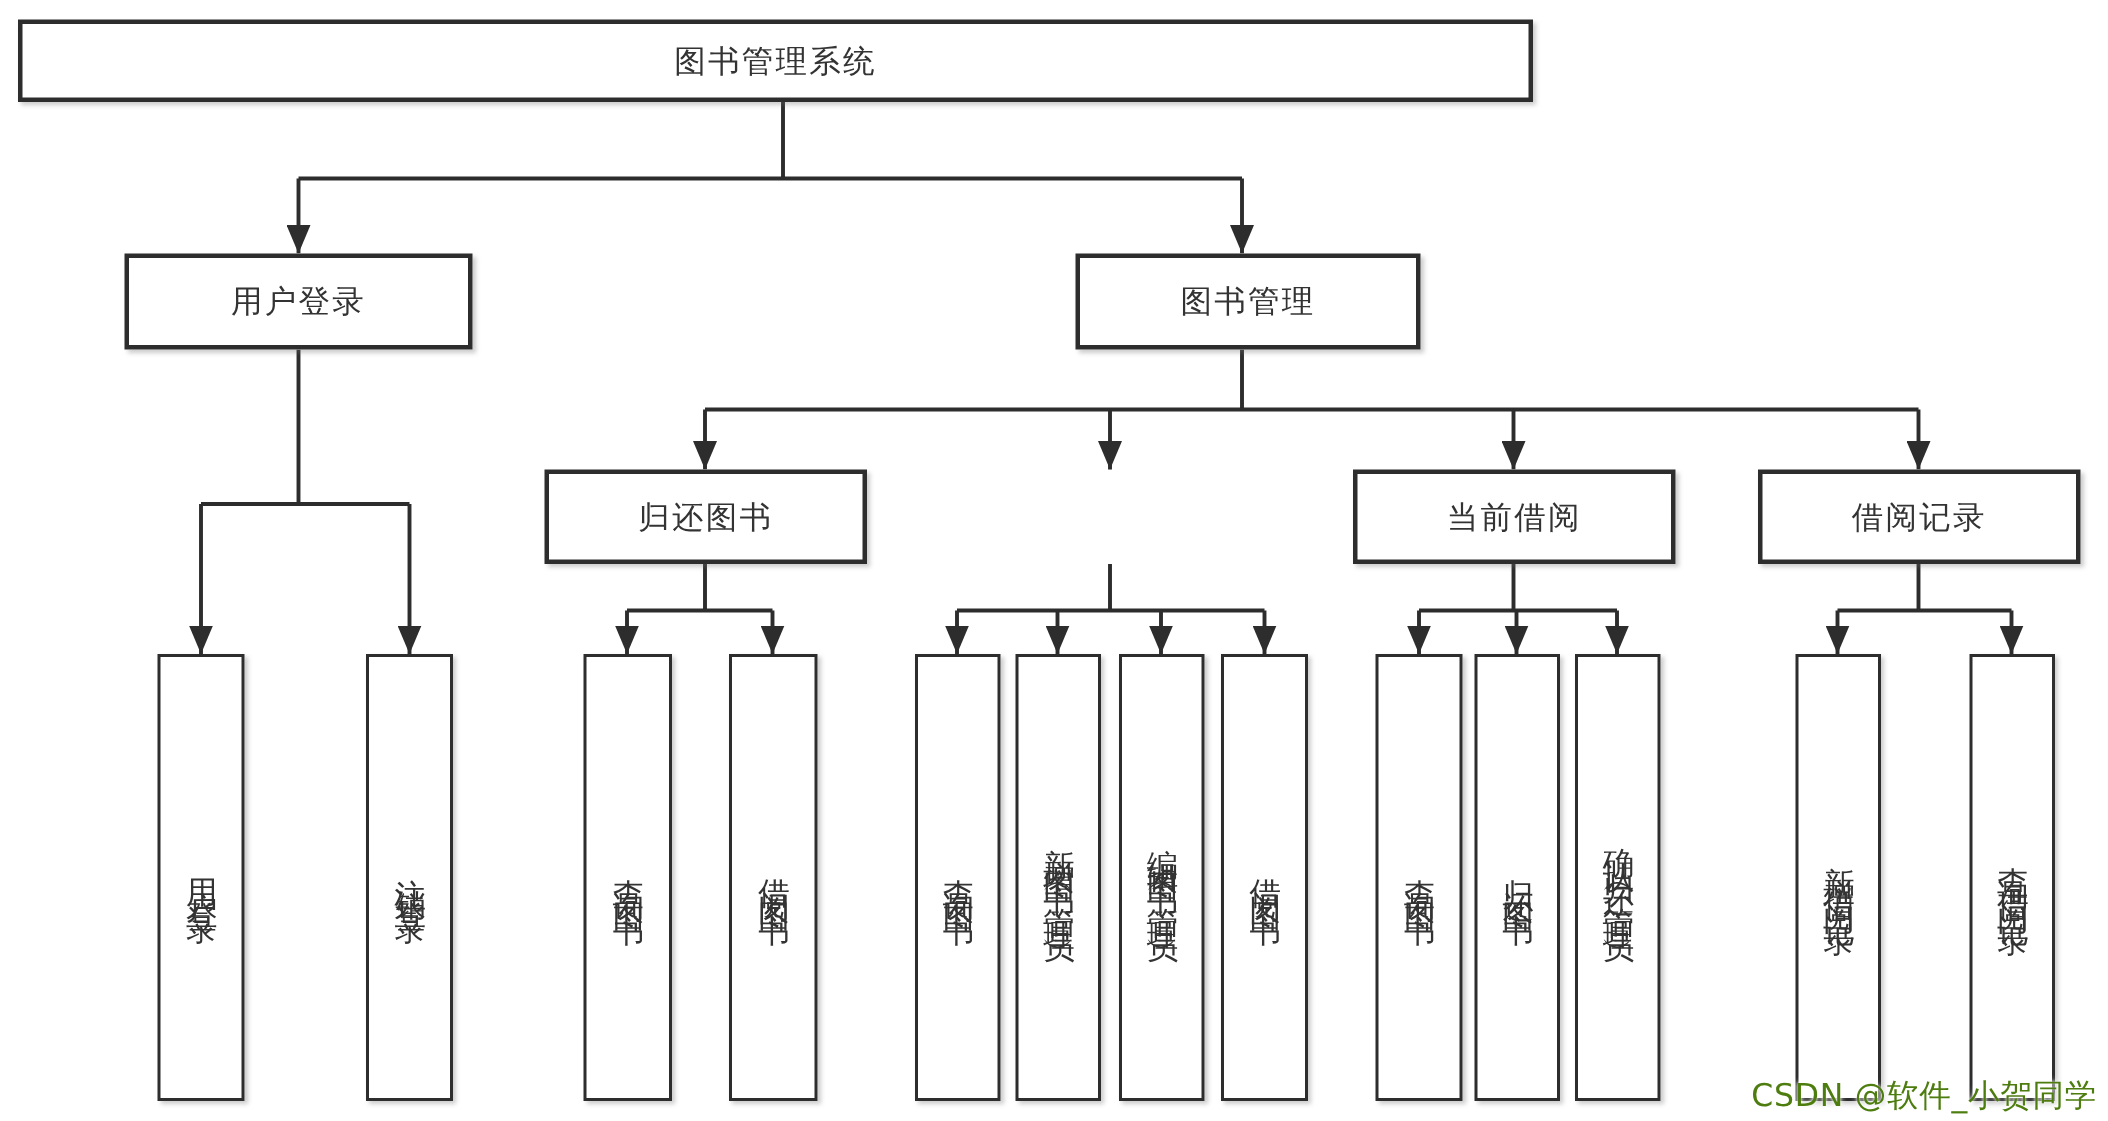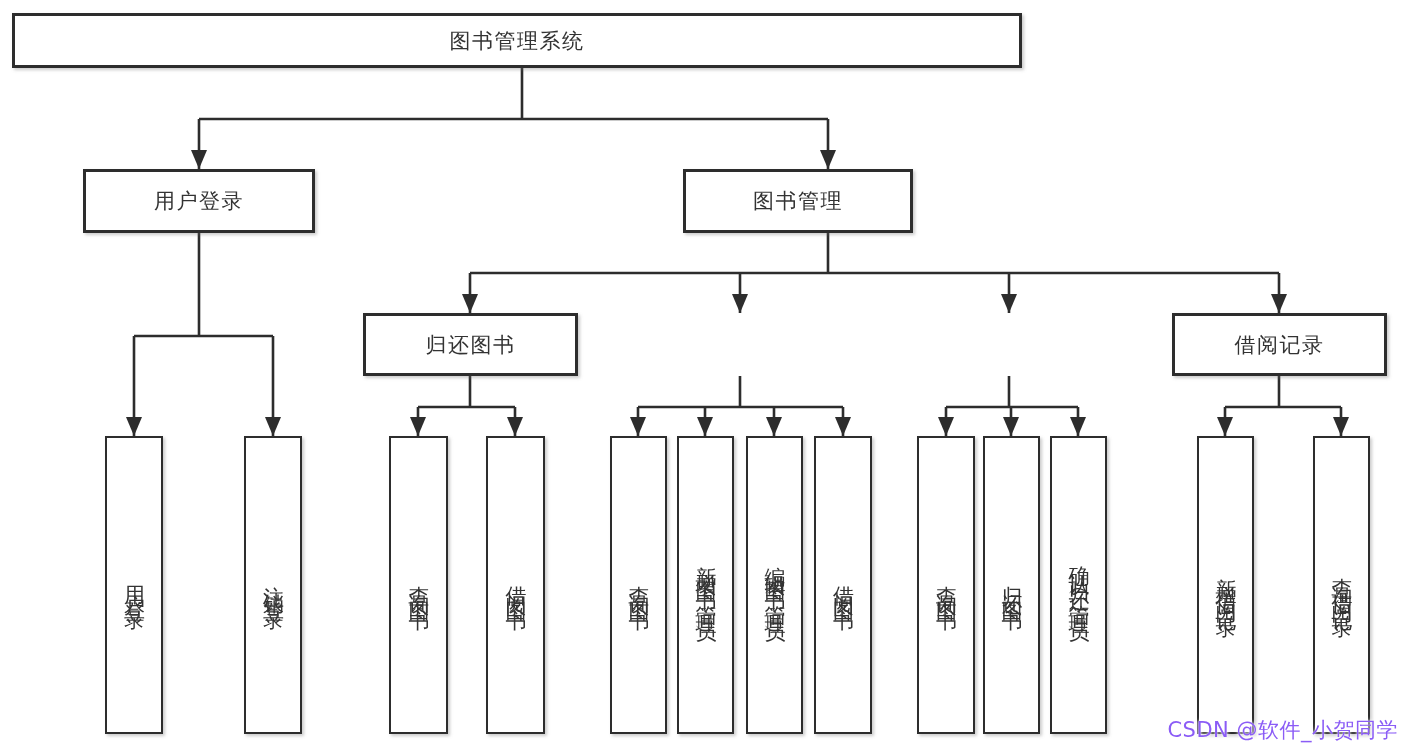--- a/index.html
+++ b/index.html
@@ -13,21 +13,21 @@
     color:#333;z-index:2;box-shadow:2px 2px 3px rgba(110,110,110,0.35);
   }
   .hbox{font-size:21px;letter-spacing:1.5px;white-space:nowrap;}
   .leaf{top:436px;height:298px;border-width:2.5px;}
   .leaf span{
     writing-mode:vertical-rl;text-orientation:mixed;
     font-size:21px;letter-spacing:8px;color:#333;line-height:1;
   }
   .watermark{
     position:absolute;right:7px;bottom:3px;z-index:5;
-    font-size:21px;color:#8b5cf6;letter-spacing:0.5px;
+    font-size:21px;color:#4d7c0f;letter-spacing:0.5px;
     text-shadow:0 0 4px #fff, 0 0 2px #fff;white-space:nowrap;
   }
 </style>
 </head>
 <body>
 
 <div class="canvas">
 
   <svg class="wires" width="1405" height="747" viewBox="0 0 1405 747">
     <defs>
@@ -66,23 +66,24 @@
     <line class="ln" x1="1078" y1="407" x2="1078" y2="436" marker-end="url(#arrowhead)"></line>
 
     <path class="ln" d="M1279 376 V407 M1225 407 H1341"></path>
     <line class="ln" x1="1225" y1="407" x2="1225" y2="436" marker-end="url(#arrowhead)"></line>
     <line class="ln" x1="1341" y1="407" x2="1341" y2="436" marker-end="url(#arrowhead)"></line>
   </svg>
 
   <div class="box hbox" style="left:12px;top:13px;width:1010px;height:55px;">图书管理系统</div>
 
   <div class="box hbox" style="left:83px;top:169px;width:232px;height:64px;">用户登录</div>
-  <div class="box hbox" style="left:683px;top:169px;width:230px;height:64px;">图书管理</div>
+  <div class="box hbox" style="left:717px;top:169px;width:230px;height:64px;">图书管理</div>
 
   <div class="box hbox" style="left:363px;top:313px;width:215px;height:63px;">归还图书</div>
+  <div class="box hbox" style="left:902px;top:313px;width:215px;height:63px;">当前借阅</div>
   <div class="box hbox" style="left:1172px;top:313px;width:215px;height:63px;">借阅记录</div>
 
   <div class="box leaf" style="left:105px;width:58px;">
     <span>用户登录</span>
   </div>
   <div class="box leaf" style="left:244px;width:58px;">
     <span>注销登录</span>
   </div>
 
   <div class="box leaf" style="left:389px;width:59px;">

